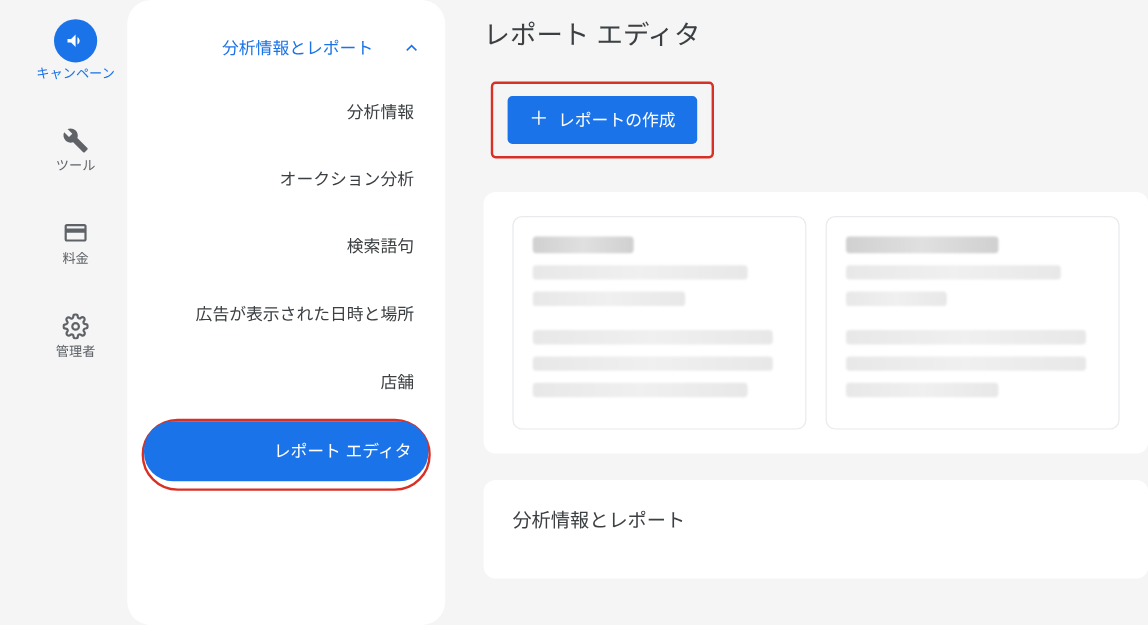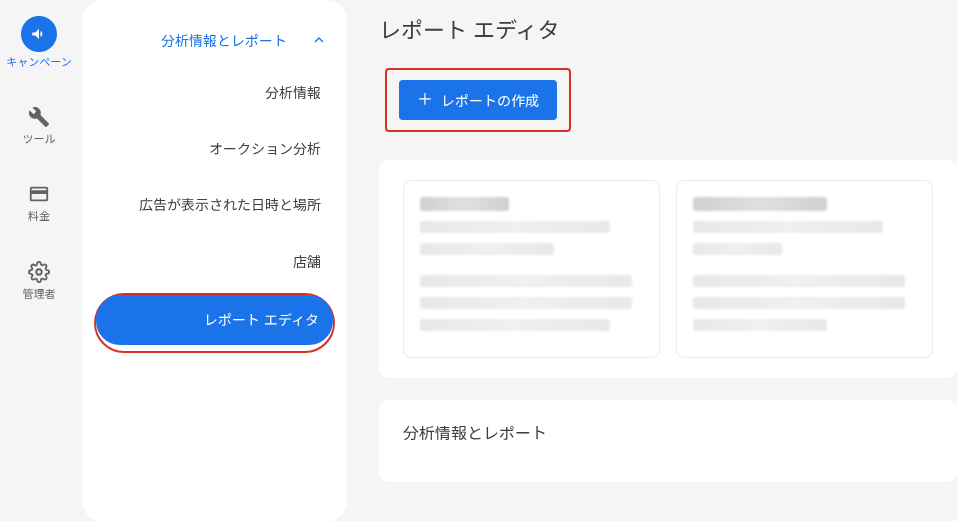--- a/index.html
+++ b/index.html
@@ -15,20 +15,21 @@
       overflow: hidden;
       display: flex;
     }
     .left-rail {
       width: 78px;
       background: #f5f5f5;
       padding-top: 8px;
       display: flex;
       flex-direction: column;
       align-items: flex-start;
+      margin-left: 24px;
     }
     .rail-item {
       display: flex;
       flex-direction: column;
       align-items: center;
       padding: 8px 4px;
       margin-bottom: 20px;
       cursor: pointer;
       width: 100%;
     }
@@ -215,20 +216,21 @@
     <span>分析情報とレポート</span>
     <span class="chevron">
       <svg width="16" height="16" viewBox="0 0 24 24" fill="none" stroke="#1a73e8" stroke-width="2">
           <polyline points="18 15 12 9 6 15"></polyline>
         </svg>
     </span>
   </div>
   <div class="submenu">
     <div class="submenu-item">分析情報</div>
     <div class="submenu-item">オークション分析</div>
+    <div class="submenu-item">検索語句</div>
     <div class="submenu-item">広告が表示された日時と場所</div>
     <div class="submenu-item">店舗</div>
     <div class="highlight-red">
       <div class="submenu-item active">レポート エディタ</div>
     </div>
   </div>
 </div>
 
 <div class="main">
   <h1 class="page-title">レポート エディタ</h1>

